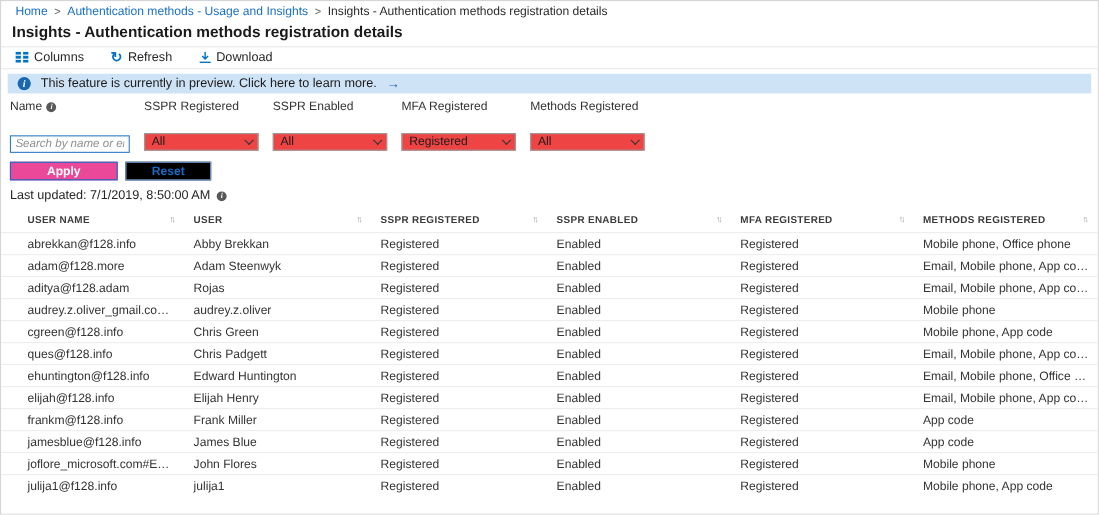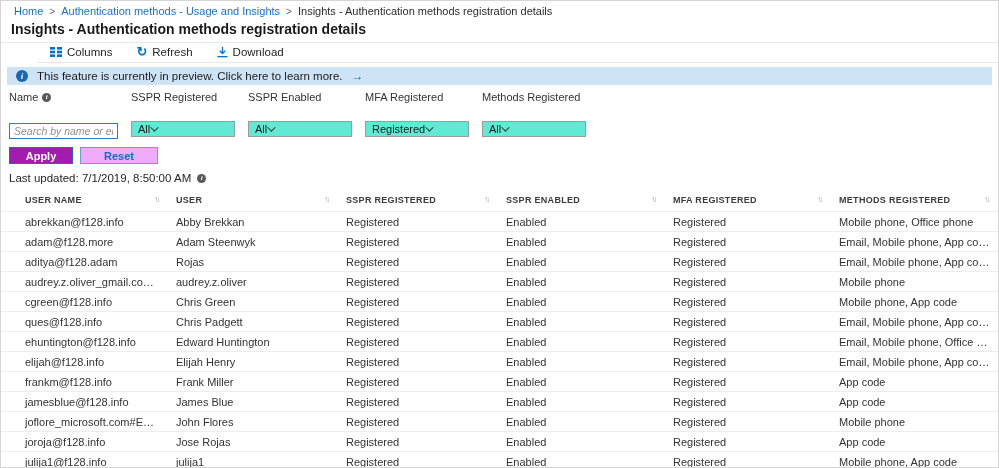--- a/index.html
+++ b/index.html
@@ -10,46 +10,46 @@
   .breadcrumb { display:flex; align-items:center; gap:6px; padding:4px 13px 3px; font-size:11px; }
   .crumb-link { color:#1b70c5; cursor:pointer; white-space:nowrap; }
   .crumb-sep { color:#666; font-size:10px; }
   .crumb-current { color:#2b2b2b; white-space:nowrap; }
 
   
   .title-bar { padding:1px 10px 5px; border-bottom:1px solid #e8e8e8; }
   .page-title { font-size:14px; font-weight:bold; color:#1a1a1a; }
 
   
-  .toolbar { display:flex; align-items:center; gap:24px; padding:3px 13px 4px; border-bottom:1px solid #e8e8e8;margin-left:36px; }
+  .toolbar { display:flex; align-items:center; gap:24px; padding:3px 13px 4px; border-bottom:1px solid #e8e8e8; }
   .tool { display:flex; align-items:center; gap:5px; font-size:11.5px; color:#262626; cursor:pointer; }
   .tool-icon { color:#0072c9; display:inline-flex; align-items:center; }
   .refresh-glyph { font-size:13px; line-height:10px; color:#0072c9; font-weight:bold; }
 
   
   .banner { margin:4px 6px 0; background:#cfe3f6; height:18px; display:flex; align-items:center; gap:9px; padding:0 9px; font-size:11.5px; color:#1a1a1a; cursor:pointer; }
   .info-icon-blue { width:12px; height:12px; min-width:12px; border-radius:50%; background:#1a67b0; color:#fff; font-size:9px; font-weight:bold; font-style:italic; display:inline-flex; align-items:center; justify-content:center; font-family:"Liberation Serif", serif; }
   .banner-arrow { color:#1a67b0; font-weight:bold; font-size:12px; }
 
   
   .filters { display:flex; gap:13px; padding:6px 8px 0; }
   .filter { width:104px; }
   .filter-name { width:109px; }
   .filter-label { display:flex; align-items:center; gap:4px; font-size:11px; color:#333; margin-bottom:18px; white-space:nowrap; }
   .info-icon-small { width:9px; height:9px; min-width:9px; border-radius:50%; background:#595959; color:#fff; font-size:7px; font-weight:bold; font-style:italic; display:inline-flex; align-items:center; justify-content:center; font-family:"Liberation Serif", serif; }
   .text-input { width:100%; height:16px; border:1px solid #2e7bc6; font-size:10.5px; padding:1px 4px; font-family:"Liberation Sans", sans-serif; color:#333; outline:none; }
   .text-input::placeholder { font-style:italic; color:#8f8f8f; }
-  .dropdown { height:16px; border:1px solid #9b9b9b; background:#5eead4; display:flex; align-items:center; justify-content:flex-start; padding:0 6px; font-size:11px; color:#1a1a1a; cursor:pointer; }
+  .dropdown { height:16px; border:1px solid #9b9b9b; background:#ef4444; display:flex; align-items:center; justify-content:space-between; padding:0 6px; font-size:11px; color:#1a1a1a; cursor:pointer; }
   .chevron { width:6px; height:6px; border-right:1.4px solid #333; border-bottom:1.4px solid #333; transform:rotate(45deg) translateY(-2px); }
 
   
   .btn-row { display:flex; gap:7px; padding:8px 8px 0; }
   .btn { height:17px; font-size:11px; font-weight:bold; cursor:pointer; font-family:"Liberation Sans", sans-serif; }
-  .btn-primary { width:64px; background:#a21caf; border:1px solid #1a69c5; color:#fff; }
-  .btn-secondary { width:78px; background:#f0abfc; border:1px solid #6d9cd4; color:#1a69c5; }
+  .btn-primary { width:98px; background:#ec4899; border:1px solid #1a69c5; color:#fff; }
+  .btn-secondary { width:78px; background:#000000; border:1px solid #6d9cd4; color:#1a69c5; }
 
   
   .last-updated { display:flex; align-items:center; gap:6px; padding:8px 8px 0; font-size:11.5px; color:#262626; }
 
   
   table { width:100%; border-collapse:collapse; table-layout:fixed; margin-top:5px; }
   col.c1{width:167px;} col.c2{width:170px;} col.c3{width:160px;} col.c4{width:167px;} col.c5{width:166px;} col.c6{width:auto;}
   thead th { font-size:9px; font-weight:bold; color:#3b3b3b; text-align:left; letter-spacing:0.3px; padding:6px 8px 6px; cursor:pointer; }
   thead th:first-child, tbody td:first-child { padding-left:24px; }
   .sort-icon { float:right; color:#a0a0a0; font-size:8px; letter-spacing:-2px; cursor:pointer; margin-right:2px; }
@@ -269,28 +269,20 @@
         </tr>
         <tr>
           <td>joflore_microsoft.com#EXT#@f128.onmicrosoft.c...</td>
           <td>John Flores</td>
           <td>Registered</td>
           <td>Enabled</td>
           <td>Registered</td>
           <td>Mobile phone</td>
         </tr>
         <tr>
-          <td>joroja@f128.info</td>
-          <td>Jose Rojas</td>
-          <td>Registered</td>
-          <td>Enabled</td>
-          <td>Registered</td>
-          <td>App code</td>
-        </tr>
-        <tr>
           <td>julija1@f128.info</td>
           <td>julija1</td>
           <td>Registered</td>
           <td>Enabled</td>
           <td>Registered</td>
           <td>Mobile phone, App code</td>
         </tr>
       </tbody>
   </table>
 

